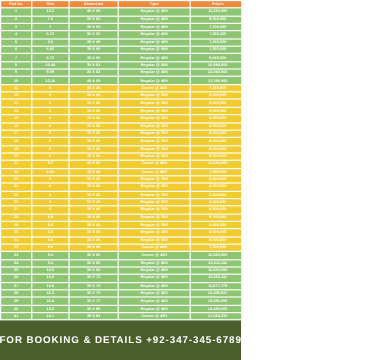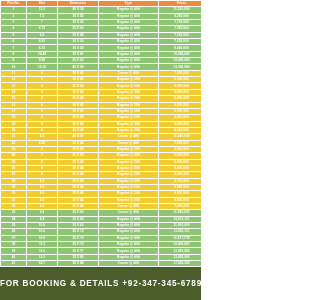--- a/index.html
+++ b/index.html
@@ -57,20 +57,21 @@
     font-weight: bold;
   }
   tbody tr.band-green  td.cell-price { background: #8dc572; }
   tbody tr.band-yellow td.cell-price { background: #f1cc31; }
 
   #footer-banner {
     flex: 1 0 auto;
     background: #4b5d2a;
     display: flex;
     align-items: center;
+    justify-content: center;
     min-height: 22px;
   }
   #footer-text {
     color: #ffffff;
     font-size: 8.2px;
     font-weight: bold;
     letter-spacing: 0.75px;
     white-space: nowrap;
   }
 </style>

